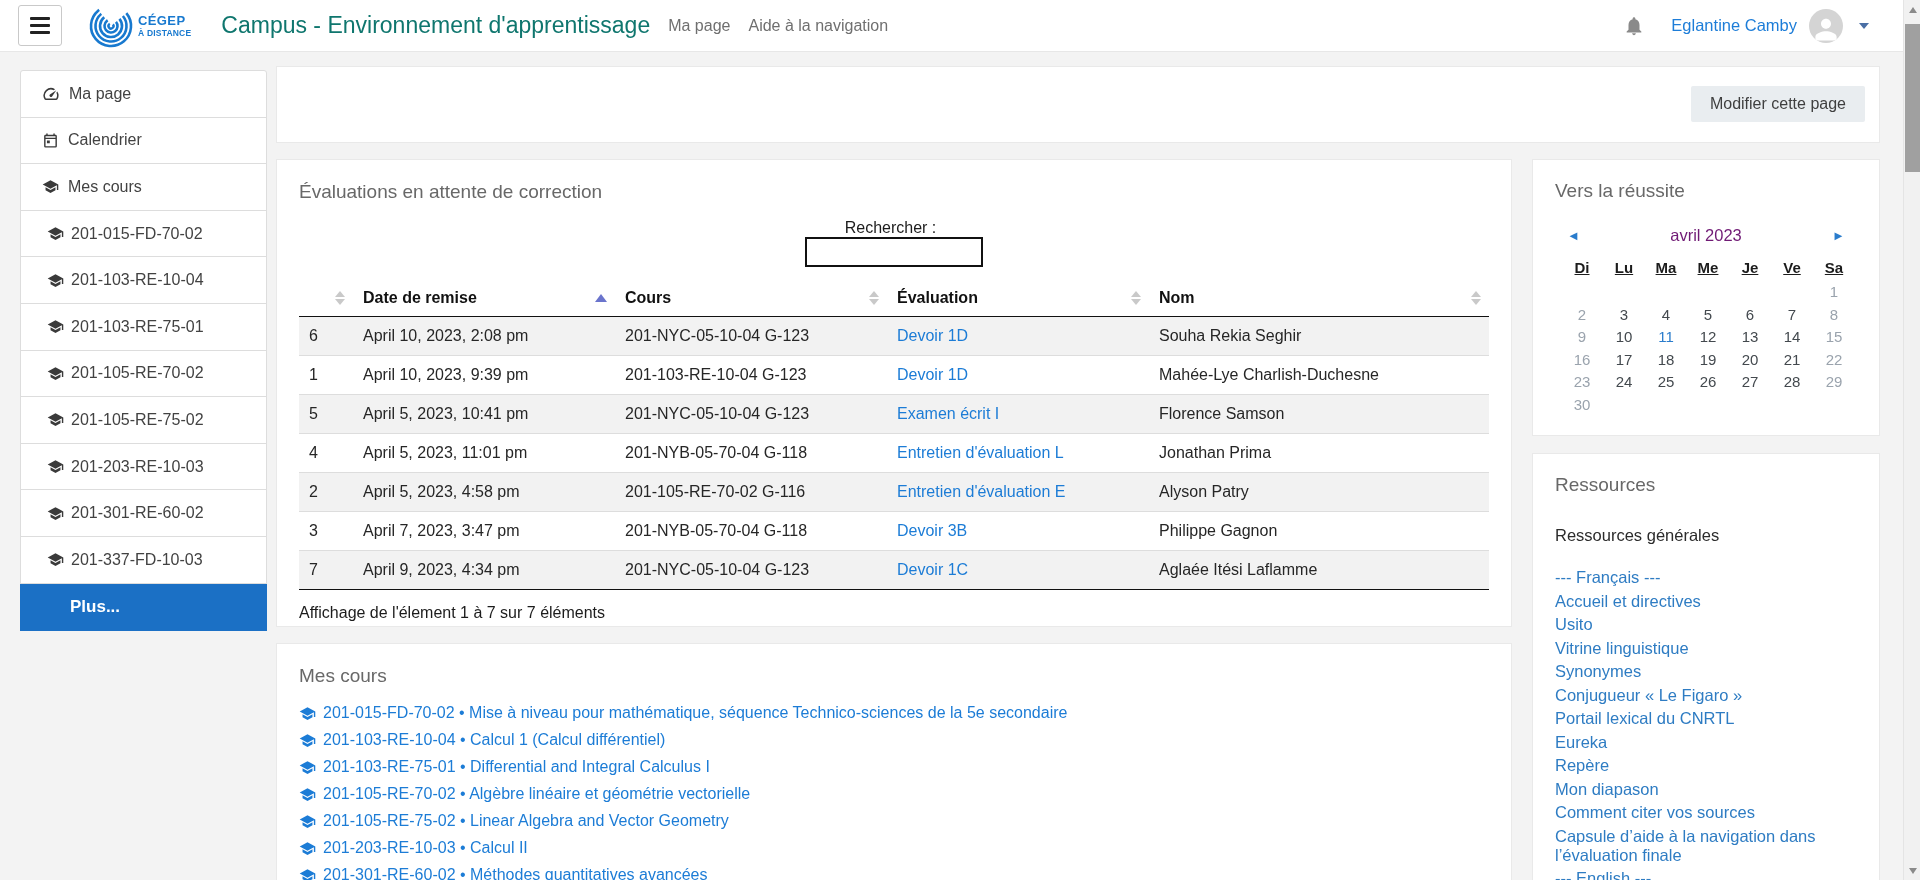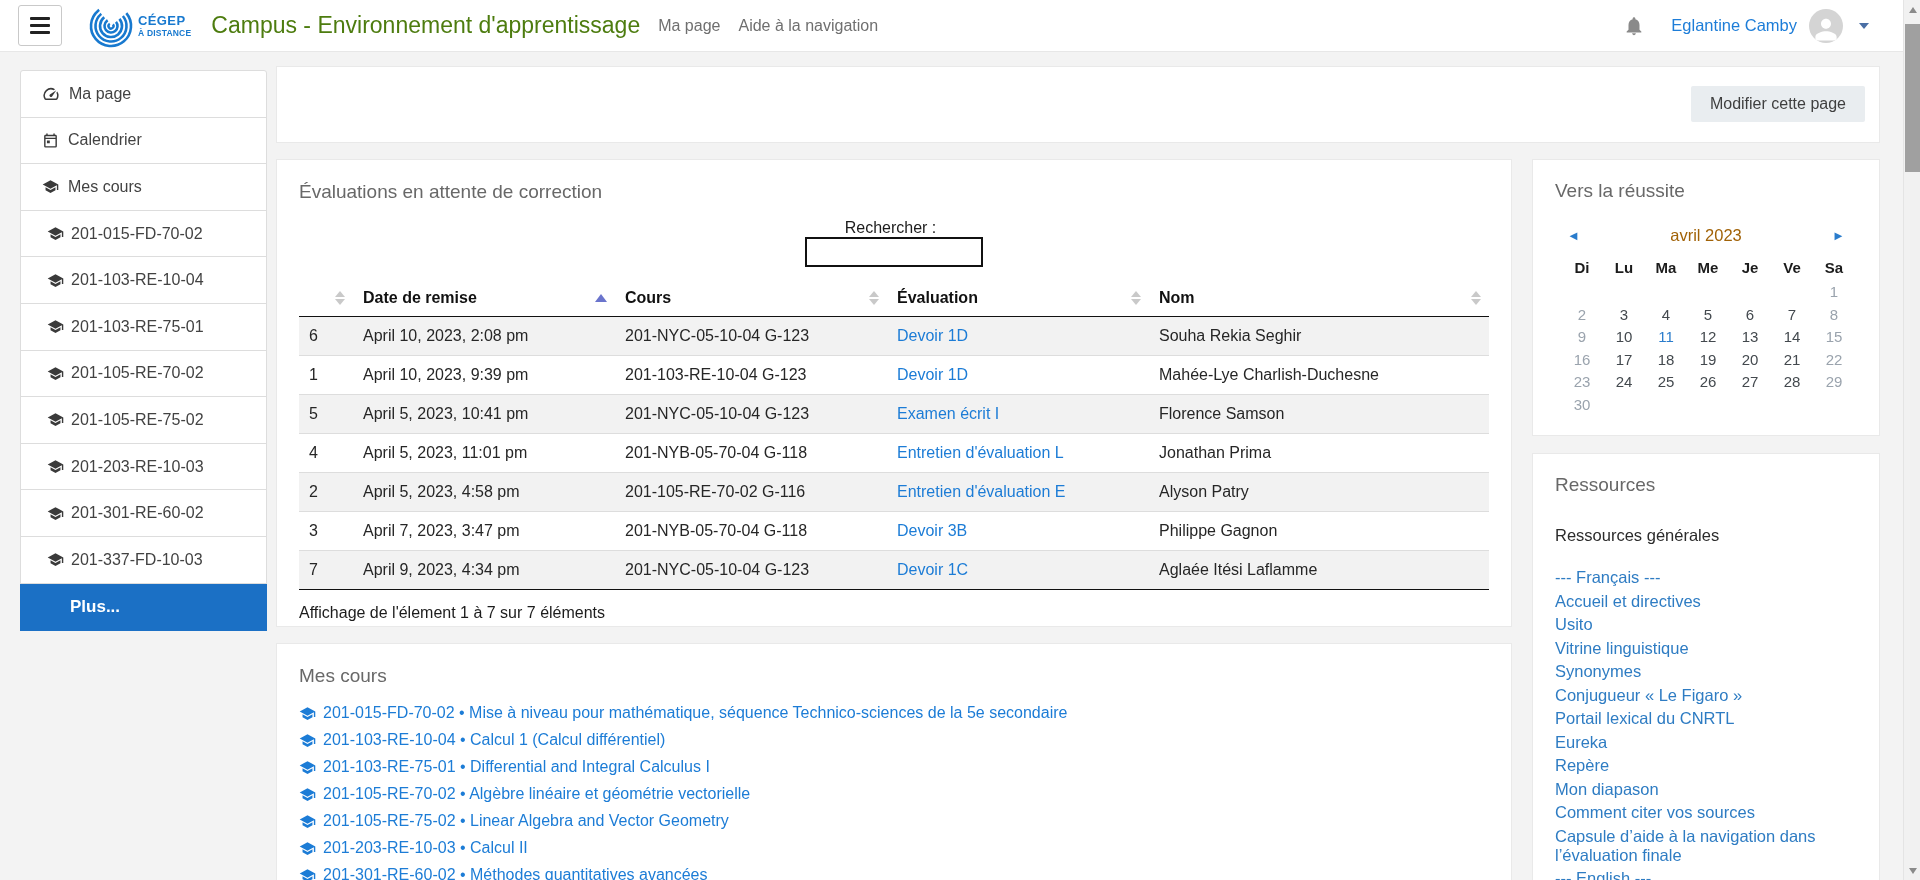--- a/index.html
+++ b/index.html
@@ -20,21 +20,21 @@
     margin-left:18px; width:44px; height:41px; background:#fff;
     border:1px solid #c9c9c9; border-radius:3px;
     display:flex; flex-direction:column; justify-content:center; align-items:center; gap:4px;
     cursor:pointer;
   }
   .hamburger i { display:block; width:20px; height:3px; background:#222; border-radius:1px; }
   .brand { display:flex; align-items:center; margin-left:26px; cursor:pointer; }
   .brand-text { margin-left:4px; color:#1879cf; font-weight:bold; line-height:1; }
   .brand-text .l1 { font-size:13px; letter-spacing:0.4px; }
   .brand-text .l2 { font-size:8.5px; letter-spacing:0.2px; margin-top:2px; }
-  .site-title { margin-left:20px; font-size:23px; color:#4d7c0f; font-weight:400; cursor:pointer; }
+  .site-title { margin-left:30px; font-size:23px; color:#0f766e; font-weight:400; cursor:pointer; }
   .nav-links { display:flex; align-items:center; margin-left:18px; gap:18px; }
   .nav-link { color:#6f6f6f; font-size:16px; cursor:pointer; }
   .nav-right { margin-left:auto; margin-right:34px; display:flex; align-items:center; }
   .bell { width:22px; height:22px; margin-right:26px; cursor:pointer; }
   .user-name { color:#1d7dd8; font-size:16.5px; margin-right:12px; cursor:pointer; }
   .avatar {
     width:34px; height:34px; border-radius:50%; background:#d4d4d4;
     display:flex; align-items:flex-end; justify-content:center; overflow:hidden; cursor:pointer;
   }
   .caret-down {
@@ -90,23 +90,23 @@
   
   .courses-panel { left:276px; top:643px; width:1236px; height:260px; padding:21px 22px; }
   .course-list { margin-top:17px; list-style:none; }
   .course-list li { display:flex; align-items:center; margin-bottom:9px; cursor:pointer; }
   .course-list .ic { margin-right:7px; }
   .course-link { color:#1c7cd6; font-size:16px; }
   
   .success-panel { left:1532px; top:159px; width:348px; height:277px; padding:20px 22px; }
   .cal-nav { display:flex; align-items:center; justify-content:space-between; margin-top:24px; padding:0 12px; }
   .cal-arrow { color:#2a7ccc; font-size:13px; cursor:pointer; }
-  .cal-month { color:#a16207; font-size:16.5px; cursor:pointer; }
+  .cal-month { color:#701a75; font-size:16.5px; cursor:pointer; }
   .cal-grid { margin-top:14px; margin-left:6px; display:grid; grid-template-columns:repeat(7,42px); }
-  .cal-dow { font-weight:bold; color:#1c1c1c; font-size:15px; text-align:center; height:24px; }
+  .cal-dow { font-weight:bold; color:#1c1c1c; font-size:15px; text-align:center; height:24px;text-decoration:underline; }
   .cal-cell { font-size:15px; text-align:center; height:22.5px; color:#43494e; }
   .cal-cell.muted { color:#9aa3ad; }
   .cal-cell.today { color:#2a7ccc; cursor:pointer; }
   
   .resources-panel { left:1532px; top:453px; width:348px; height:440px; padding:20px 22px; }
   .res-subtitle { margin-top:30px; font-size:16.5px; color:#2b2b2b; }
   .res-list { margin-top:23px; list-style:none; }
   .res-list li { margin-bottom:4.5px; line-height:18px; }
   .res-link { color:#2e7cc3; font-size:16.5px; cursor:pointer; }
   

